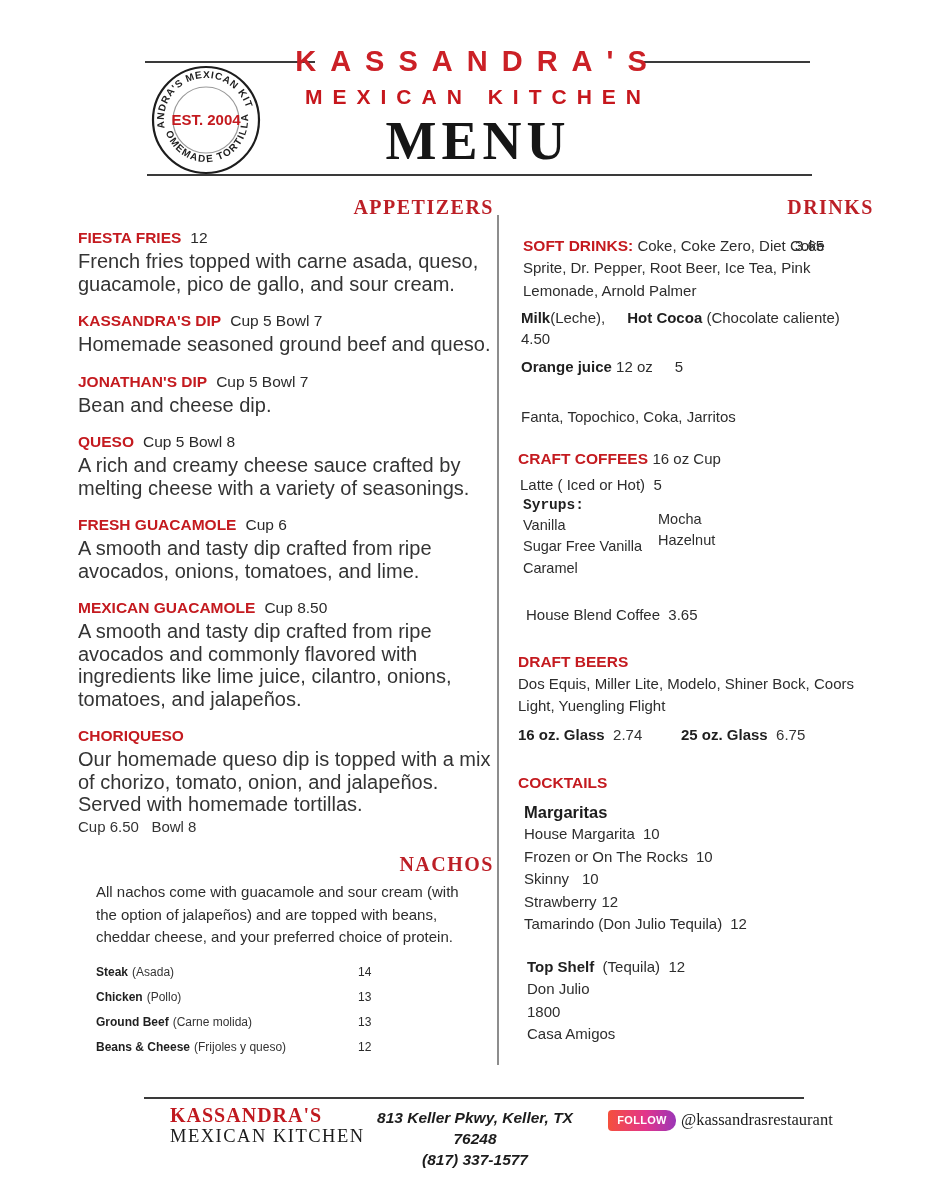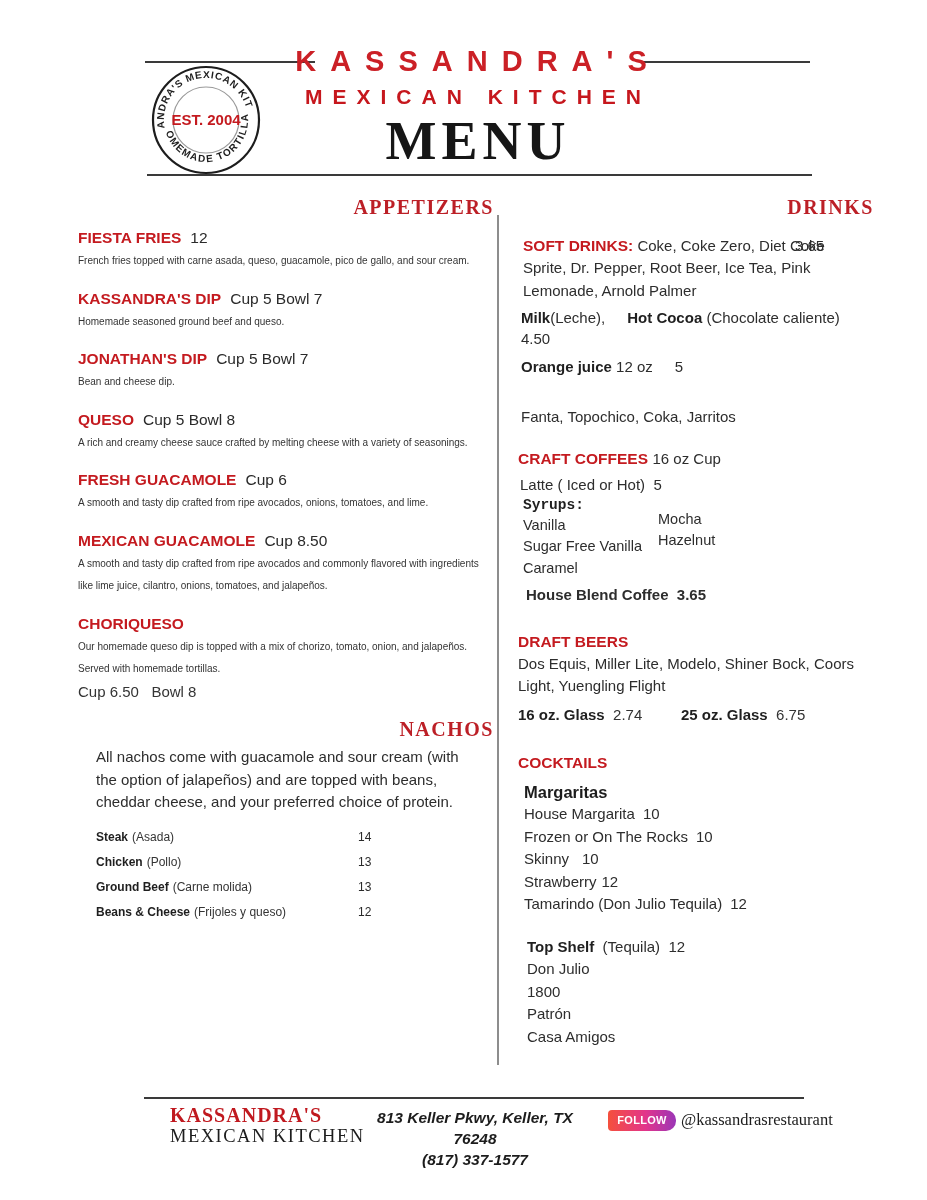--- a/index.html
+++ b/index.html
@@ -44,21 +44,21 @@
   .serif-header {
     font-family: "Liberation Serif", serif; font-weight: bold;
     color: #bc1f26; font-size: 20px; letter-spacing: 1.5px; text-align: right;
   }
   .appetizers-header { margin-bottom: 8px; }
 
   .item { margin-bottom: 15px; }
   .item-name-row { line-height: 21px; margin-bottom: 2px; }
   .iname { color: #c41a1f; font-weight: bold; font-size: 15.5px; }
   .iprice { color: #2a2a2a; font-size: 15.5px; margin-left: 9px; }
-  .item-desc { font-size: 10px; color: #343434; line-height: 22.5px; }
+  .item-desc { font-size: 20px; color: #343434; line-height: 22.5px; }
   .item-extra { font-size: 15px; color: #343434; line-height: 22.5px; }
 
   
   .nachos-header { margin-top: 4px; margin-bottom: 5px; }
   .nachos-intro { font-size: 15px; color: #2d2d2d; line-height: 22.5px; padding-left: 18px; width: 390px; }
   .nachos-table { margin-top: 11px; padding-left: 18px; }
   .nrow { position: relative; line-height: 25px; font-size: 12px; }
   .nname { font-weight: bold; color: #1f1f1f; }
   .nsub { color: #343434; margin-left: 4px; }
   .nprice { position: absolute; left: 262px; top: 0; color: #2a2a2a; }
@@ -77,21 +77,21 @@
   .gap-sm { display: inline-block; width: 12px; }
   .gap-md { display: inline-block; width: 22px; }
 
   .mexican-block { margin-top: 29px; padding-left: 11px; }
   .craft-block { margin-top: 20px; padding-left: 2px; }
   .latte-row { margin-top: 4px; padding-left: 2px; }
   .syrups-label { margin-top: 1px; padding-left: 5px; font-size: 14.5px; font-family: Liberation Mono, monospace; }
   .syrups-cols { display: flex; padding-left: 5px; margin-top: 2px; }
   .syrups-col1 { width: 135px; }
   .syrup-item { font-size: 14.5px; color: #2d2d2d; line-height: 21.5px; }
-  .house-row { margin-top: 5px; padding-left: 8px; font-weight: bold; }
+  .house-row { margin-top: 25px; padding-left: 8px; }
 
   .beers-block { margin-top: 27px; padding-left: 2px; }
   .beers-list { margin-top: 2px; width: 350px; }
   .glasses-row { margin-top: 5px; font-size: 15px; line-height: 25px; position: relative; }
   .glass2 { position: absolute; left: 163px; top: 0; }
 
   .cocktails-block { margin-top: 27px; padding-left: 2px; }
   .margaritas-label { margin-top: 9px; padding-left: 6px; font-size: 16.5px; font-weight: bold; color: #1c1c1c; line-height: 22px; }
   .cocktail-item { padding-left: 6px; font-size: 15px; color: #2d2d2d; line-height: 22.5px; }
   .citem-price { margin-left: 8px; }
@@ -273,21 +273,20 @@
       <div class="cocktail-item"><span>Skinny</span><span class="citem-price" style="margin-left:13px;">10</span></div>
       <div class="cocktail-item"><span>Strawberry</span><span class="citem-price" style="margin-left:5px;">12</span></div>
       <div class="cocktail-item"><span>Tamarindo (Don Julio Tequila)</span><span class="citem-price">12</span></div>
 
       <div class="topshelf-row">
         <span class="bold-black">Top Shelf</span>&nbsp; <span>(Tequila)</span>&nbsp; <span>12</span>
       </div>
       <div class="topshelf-list">
         <div class="cocktail-item" style="padding-left:0;">Don Julio</div>
         <div class="cocktail-item" style="padding-left:0;">1800</div>
-        <div class="cocktail-item" style="padding-left:0;">Patrón</div>
         <div class="cocktail-item" style="padding-left:0;">Casa Amigos</div>
       </div>
     </div>
   </div>
 
   <div class="footer-rule"></div>
 
   <div class="footer-brand">
     <div class="footer-brand-1">KASSANDRA'S</div>
     <div class="footer-brand-2">MEXICAN KITCHEN</div>

